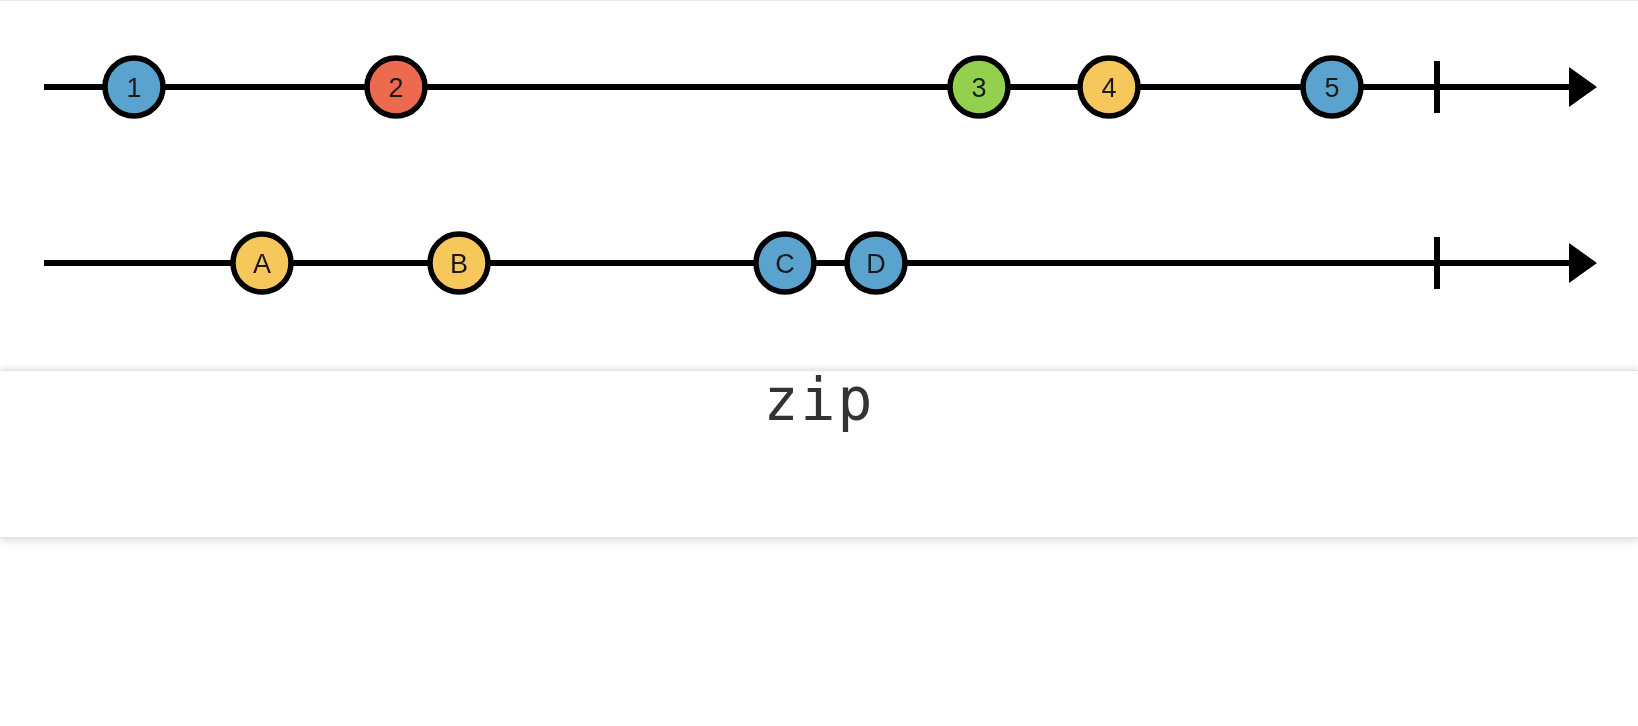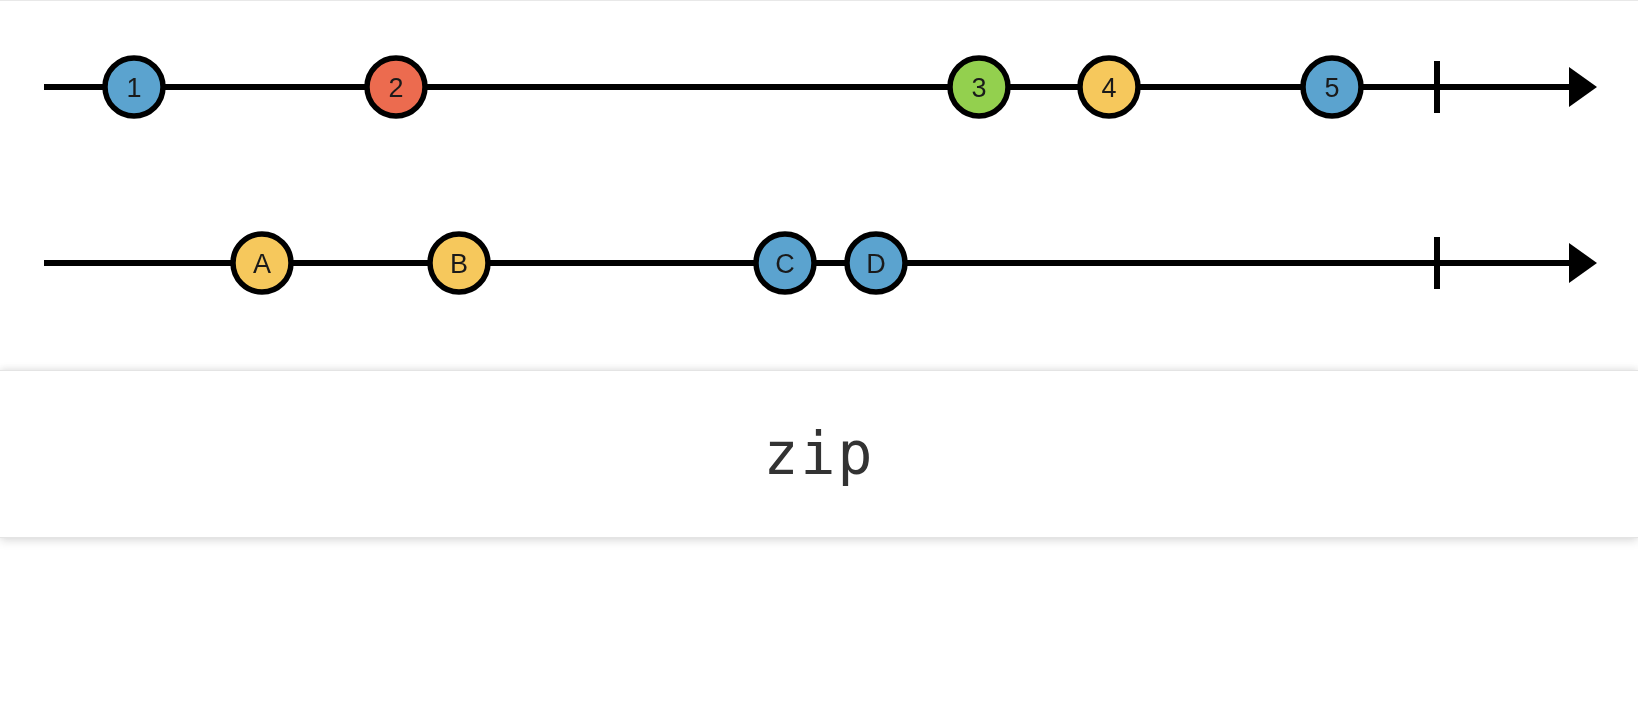--- a/index.html
+++ b/index.html
@@ -42,21 +42,21 @@
     top: 370px;
     width: 1638px;
     height: 168px;
     background: #ffffff;
     box-sizing: border-box;
     border: 1px solid #e4e4e4;
     border-left: none;
     border-right: none;
     box-shadow: 0 3px 9px rgba(0,0,0,0.13), 0 -2px 7px rgba(0,0,0,0.07);
     display: flex;
-    align-items: center;
+    align-items: flex-start;
     justify-content: center;
     z-index: 5;
   }
   #operator-label {
     font-family: "DejaVu Sans Mono", "Liberation Mono", monospace;
     font-size: 58px;
     color: #333333;
     letter-spacing: 2px;
     line-height: 1;
     user-select: none;

